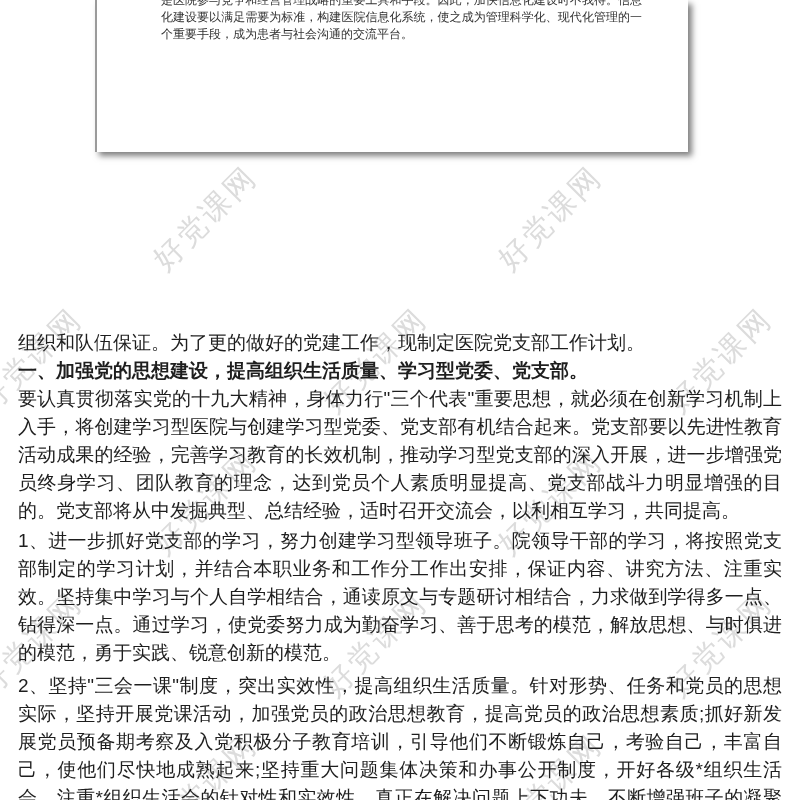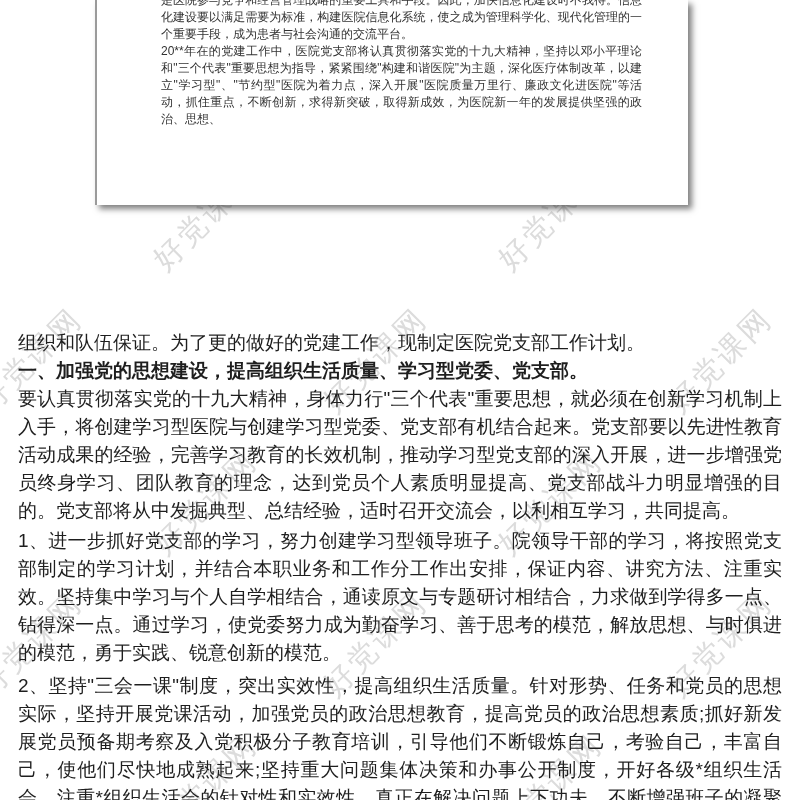--- a/index.html
+++ b/index.html
@@ -36,21 +36,21 @@
     letter-spacing: 3px;
     white-space: nowrap;
     user-select: none;
   }
   
   .preview-card {
     position: absolute;
     left: 95px;
     top: 0;
     width: 591px;
-    height: 205px;
+    height: 152px;
     background: #ffffff;
     border-left: 2px solid #9a9a9a;
     box-shadow: 4px 4px 6px rgba(0,0,0,0.5);
     z-index: 2;
     overflow: hidden;
   }
   .preview-text {
     margin: -8px 46px 0 64px;
     font-size: 12px;
     line-height: 17px;
@@ -91,21 +91,20 @@
       <div class="wm" style="left: -35px; top: 579px; color: rgb(220, 220, 220);">好党课网</div>
       <div class="wm" style="left: 310px; top: 579px; color: rgb(220, 220, 220);">好党课网</div>
       <div class="wm" style="left: 655px; top: 579px; color: rgb(220, 220, 220);">好党课网</div>
       <div class="wm" style="left: 140px; top: 721px; color: rgb(220, 220, 220);">好党课网</div>
       <div class="wm" style="left: 485px; top: 721px; color: rgb(220, 220, 220);">好党课网</div>
     </div>
 
   <div class="preview-card">
     <div class="preview-text">
       <p>是医院参与竞争和经营管理战略的重要工具和手段。因此，加快信息化建设时不我待。信息化建设要以满足需要为标准，构建医院信息化系统，使之成为管理科学化、现代化管理的一个重要手段，成为患者与社会沟通的交流平台。</p>
-      <p>20**年在的党建工作中，医院党支部将认真贯彻落实党的十九大精神，坚持以邓小平理论和"三个代表"重要思想为指导，紧紧围绕"构建和谐医院"为主题，深化医疗体制改革，以建立"学习型"、"节约型"医院为着力点，深入开展"医院质量万里行、廉政文化进医院"等活动，抓住重点，不断创新，求得新突破，取得新成效，为医院新一年的发展提供坚强的政治、思想、</p>
     </div>
   </div>
 
   <div class="article">
     <p class="intro">组织和队伍保证。为了更的做好的党建工作，现制定医院党支部工作计划。</p>
     <p class="heading">一、加强党的思想建设，提高组织生活质量、学习型党委、党支部。</p>
     <p class="para-0">要认真贯彻落实党的十九大精神，身体力行"三个代表"重要思想，就必须在创新学习机制上入手，将创建学习型医院与创建学习型党委、党支部有机结合起来。党支部要以先进性教育活动成果的经验，完善学习教育的长效机制，推动学习型党支部的深入开展，进一步增强党员终身学习、团队教育的理念，达到党员个人素质明显提高、党支部战斗力明显增强的目的。党支部将从中发掘典型、总结经验，适时召开交流会，以利相互学习，共同提高。</p>
     <p class="para-1">1、进一步抓好党支部的学习，努力创建学习型领导班子。院领导干部的学习，将按照党支部制定的学习计划，并结合本职业务和工作分工作出安排，保证内容、讲究方法、注重实效。坚持集中学习与个人自学相结合，通读原文与专题研讨相结合，力求做到学得多一点、钻得深一点。通过学习，使党委努力成为勤奋学习、善于思考的模范，解放思想、与时俱进的模范，勇于实践、锐意创新的模范。</p>
     <p class="para-2">2、坚持"三会一课"制度，突出实效性，提高组织生活质量。针对形势、任务和党员的思想实际，坚持开展党课活动，加强党员的政治思想教育，提高党员的政治思想素质;抓好新发展党员预备期考察及入党积极分子教育培训，引导他们不断锻炼自己，考验自己，丰富自己，使他们尽快地成熟起来;坚持重大问题集体决策和办事公开制度，开好各级*组织生活会。注重*组织生活会的针对性和实效性，真正在解决问题上下功夫，不断增强班子的凝聚力和战斗</p>
   </div>

